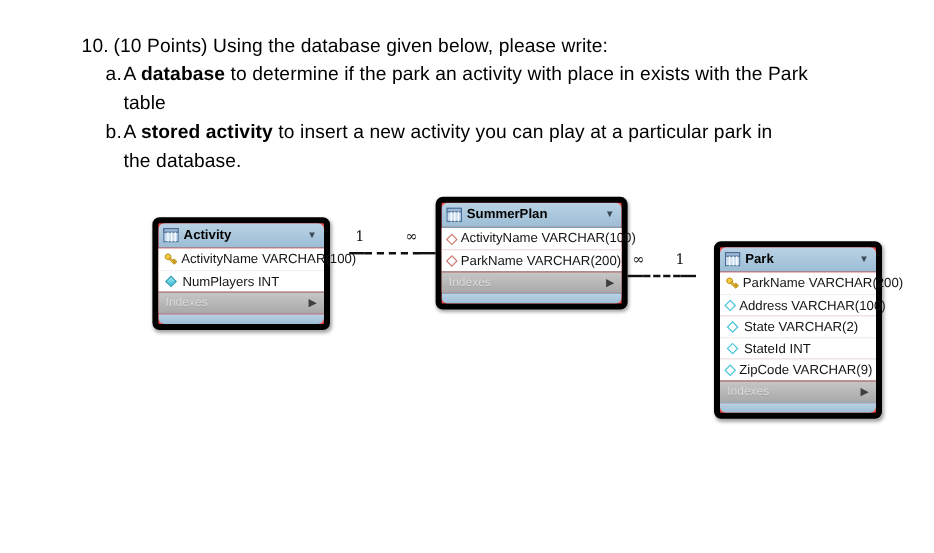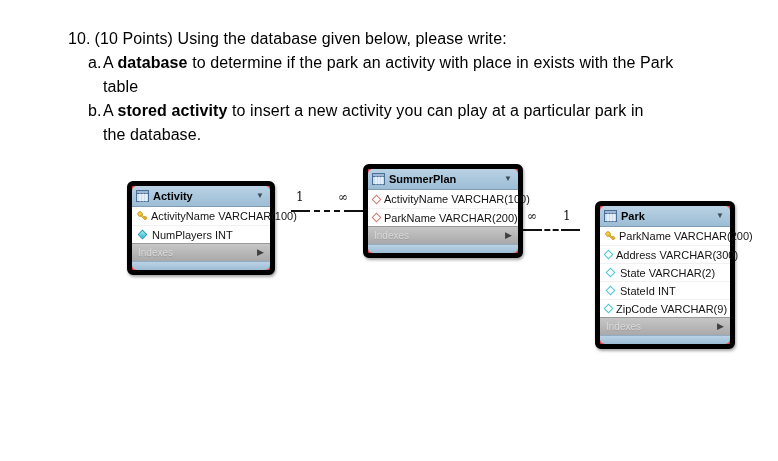--- a/index.html
+++ b/index.html
@@ -192,21 +192,21 @@
               <rect x="6.6" y="10" width="1.7" height="1.1"></rect>
             </g>
           </svg>
       </span>
       <span class="col-text">ParkName VARCHAR(200)</span>
     </div>
     <div class="wb-row">
       <span class="icon-cell">
           <span class="diamond nullable"></span>
         </span>
-      <span class="col-text">Address VARCHAR(300)</span>
+      <span class="col-text">Address VARCHAR(100)</span>
     </div>
     <div class="wb-row">
       <span class="icon-cell">
           <span class="diamond nullable"></span>
         </span>
       <span class="col-text">State VARCHAR(2)</span>
     </div>
     <div class="wb-row">
       <span class="icon-cell">
           <span class="diamond nullable"></span>

